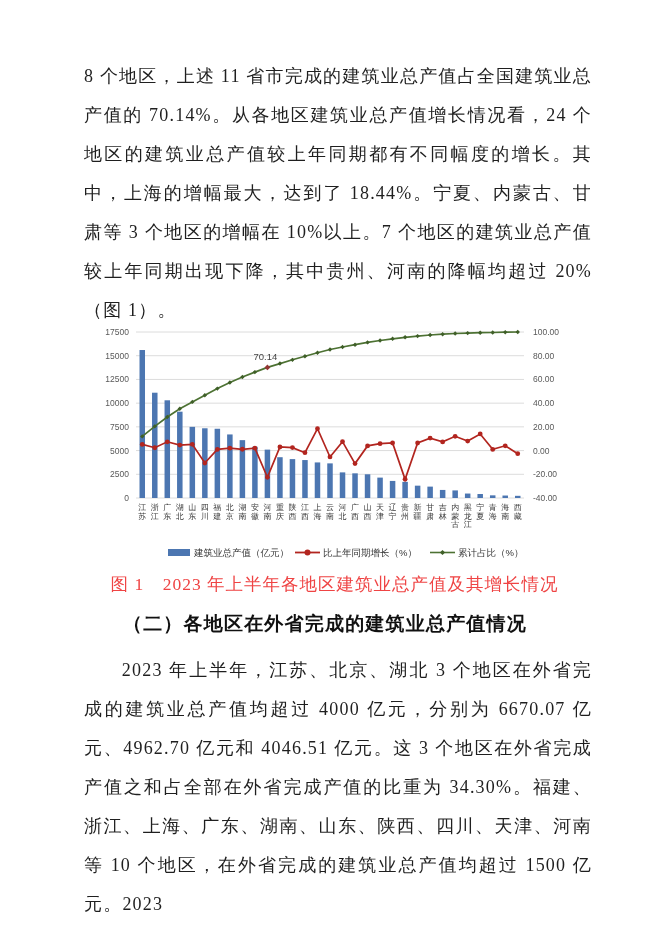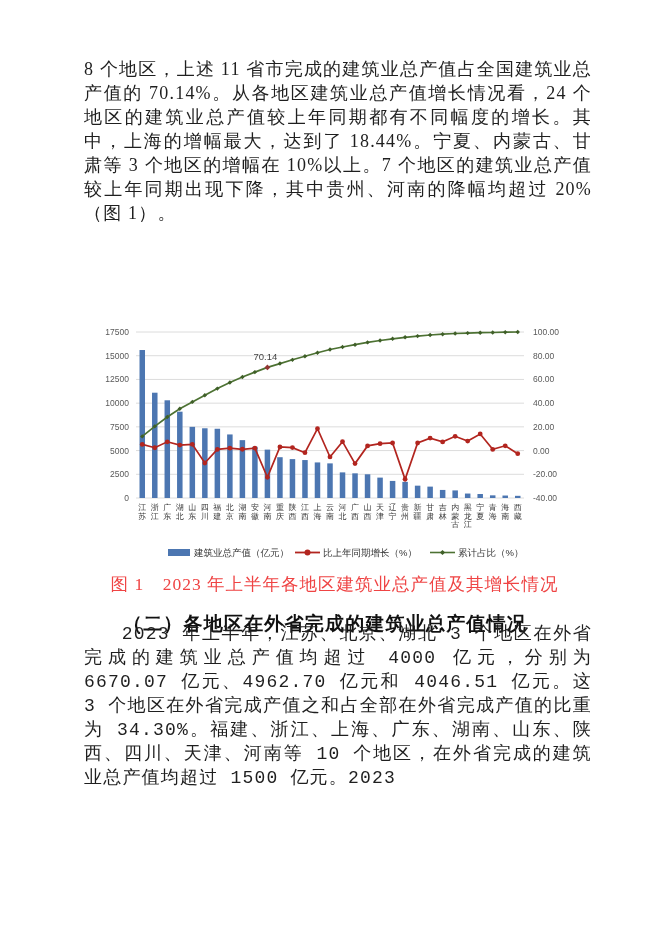--- a/index.html
+++ b/index.html
@@ -9,27 +9,27 @@
     position:relative;
     font-family:"Liberation Serif","DejaVu Serif",serif;
     color:#1f1f1f;
     overflow:hidden;
   }
   .body-text{
     position:absolute;
     left:84px;
     width:508px;
     font-size:18px;
-    line-height:24px;
+    line-height:39px;
     letter-spacing:1.2px;
     text-align:justify;
     color:#1f1f1f;
   }
   #para1{top:57px;}
-  #para2{top:622px;text-indent:2.1em;font-family:Liberation Mono, monospace;}
+  #para2{top:651px;text-indent:2.1em;}
   .fig-caption{
     position:absolute;
     top:572px;left:0;width:669px;
     text-align:center;
     font-size:17.5px;
     letter-spacing:1px;
     color:#ef4444;
   }
   .section-heading{
     position:absolute;

